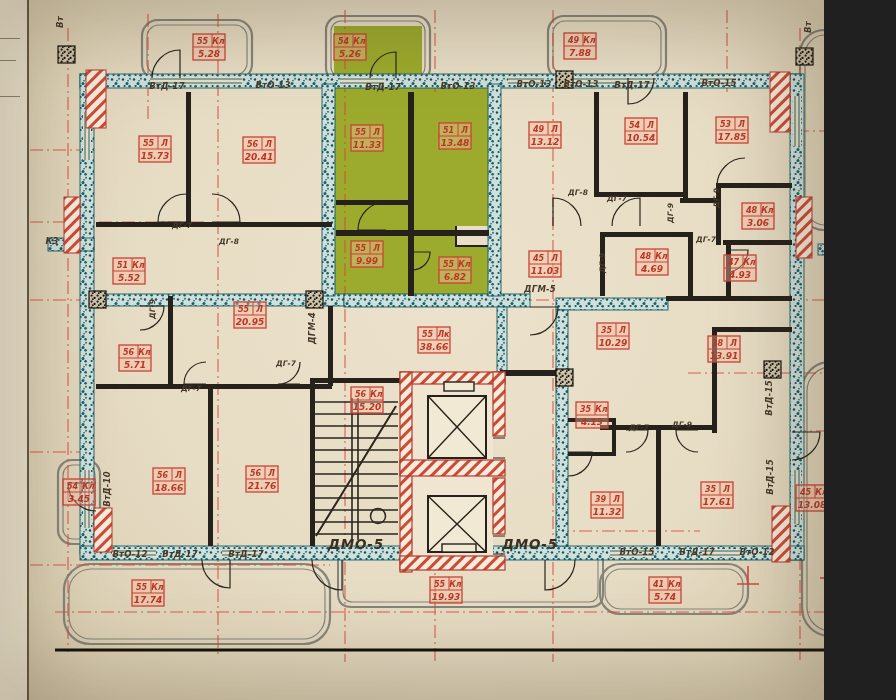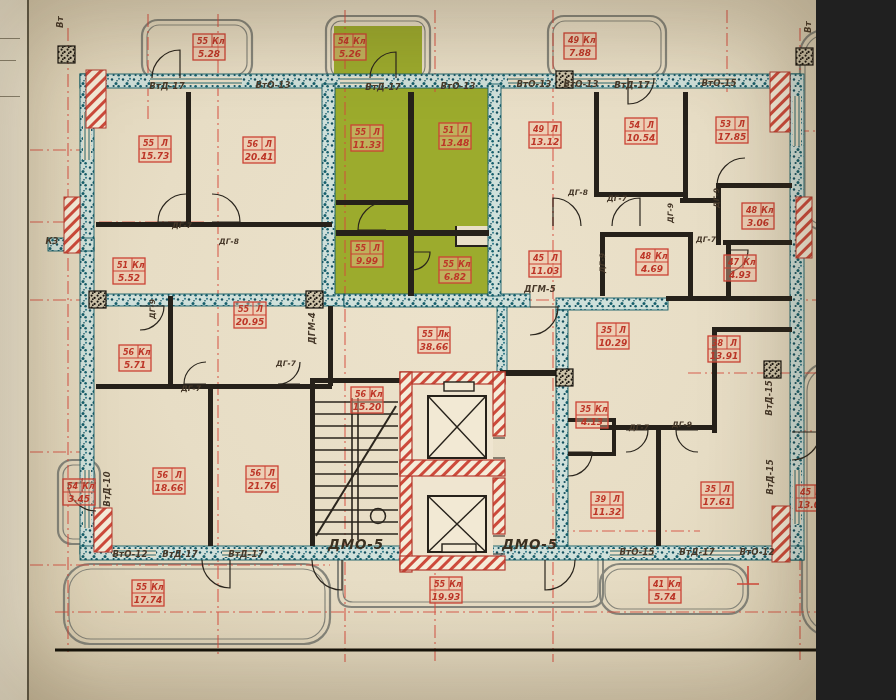--- a/index.html
+++ b/index.html
@@ -1,19 +1,20 @@
 <!DOCTYPE html>
 <html><head>
 <meta charset="utf-8">
 <style>
   html,body{margin:0;padding:0;background:#202020;}
   .photo{
     width:816px;height:700px;position:relative;overflow:hidden;
     background:radial-gradient(circle at 55% 42%, #ece2cb 0%, #e7ddc5 50%, #dcd0b4 85%, #cfc2a4 100%);
     font-family:"DejaVu Sans", sans-serif;
+    padding-left:8px;
   }
   .photo::after{content:"";position:absolute;inset:0;pointer-events:none;
     box-shadow:inset 0 0 90px 25px rgba(70,52,25,.28);}
   .sheet-edge{position:absolute;left:0;top:0;width:27px;height:700px;
     background:linear-gradient(90deg,#f3ecd8,#efe7d1);border-right:2px solid #615b49;}
   .sheet-edge i{position:absolute;left:0;height:0;border-top:1.5px solid #8d8672;}
   svg{position:absolute;inset:0;}
   text{font-family:"DejaVu Sans", sans-serif;}
   .rb{fill:rgba(244,186,158,.42);stroke:#cb4335;stroke-width:1.3;}
   .rl{stroke:#cb4335;stroke-width:1;}

